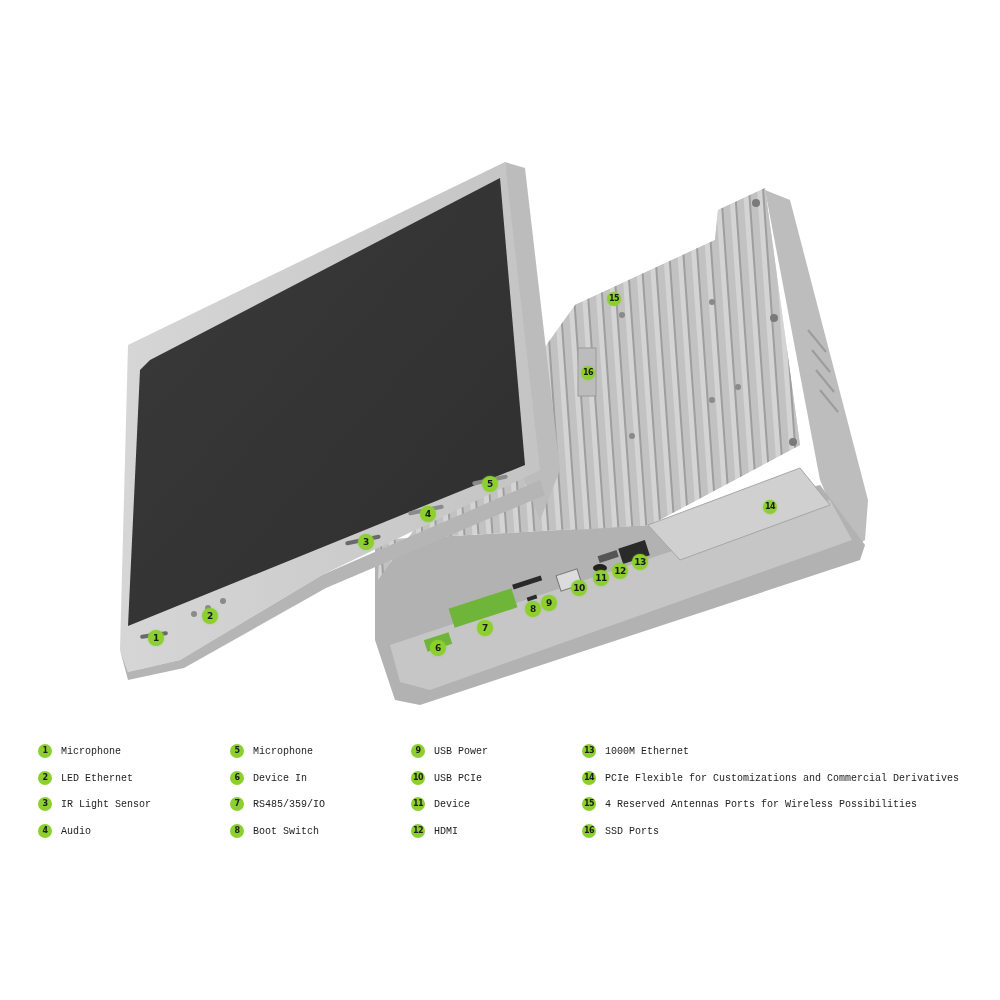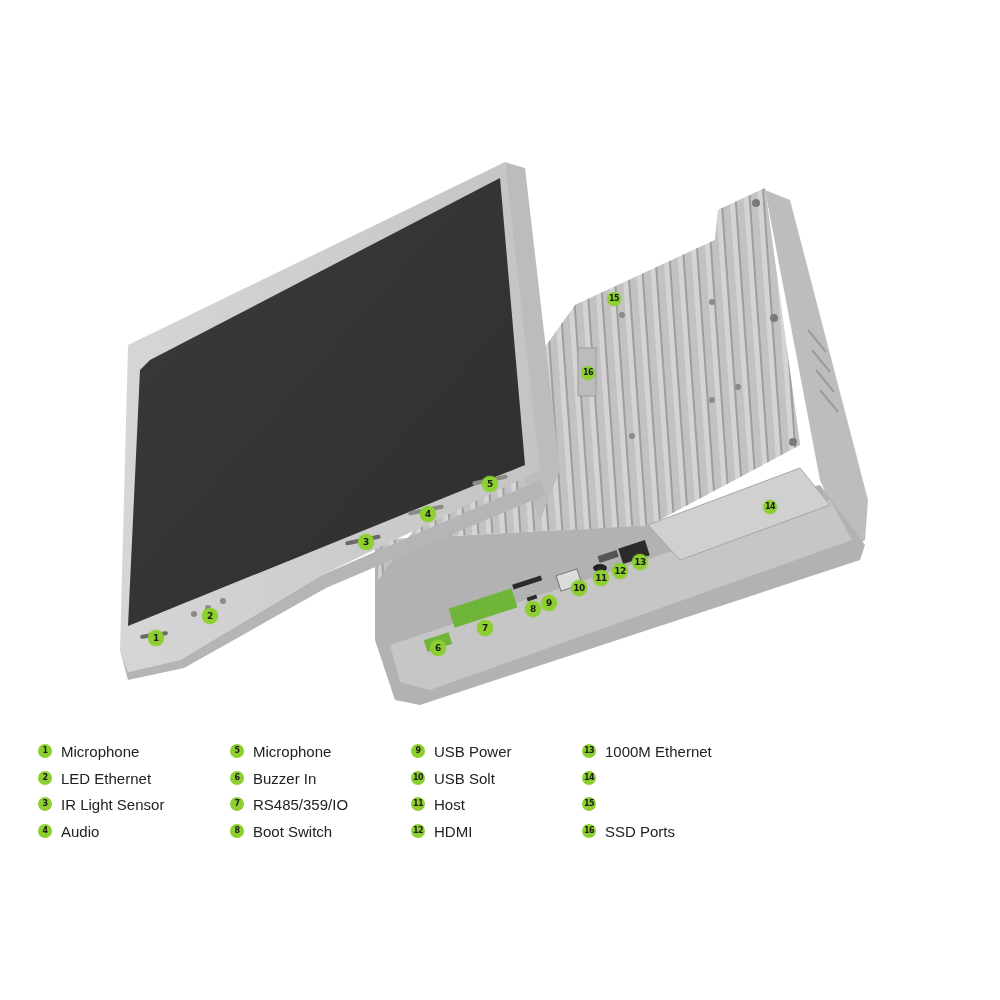--- a/index.html
+++ b/index.html
@@ -5,21 +5,21 @@
   html,body{margin:0;padding:0;background:#ffffff;}
   body{width:1000px;height:1000px;position:relative;overflow:hidden;font-family:"DejaVu Sans","Liberation Sans",sans-serif;}
   .stage{position:absolute;left:0;top:0;width:1000px;height:720px;}
   .stage svg{position:absolute;left:0;top:0;}
   .badge{position:absolute;width:16px;height:16px;border-radius:50%;background:#8ccf2f;color:#1a1a1a;font-size:9px;font-weight:bold;line-height:16px;text-align:center;font-family:"DejaVu Sans",sans-serif;letter-spacing:-0.5px;box-shadow:0 0 2px rgba(140,207,47,0.6);}
   .badge.sm{width:14px;height:14px;line-height:14px;font-size:8px;}
   .legend{position:absolute;top:742px;left:38px;width:950px;height:100px;}
   .legend-col{position:absolute;top:0;}
   .legend-item{position:absolute;left:0;height:18px;display:flex;align-items:center;white-space:nowrap;}
   .legend-item .num{width:14px;height:14px;border-radius:50%;background:#8ccf2f;color:#1c1c1c;font-size:8px;font-weight:bold;text-align:center;line-height:14px;margin-right:9px;letter-spacing:-0.5px;flex:none;}
-  .legend-item .label{font-size:15px;color:#222;font-family:Liberation Sans, sans-serif;}
+  .legend-item .label{font-size:10px;color:#222;font-family:Liberation Mono, monospace;}
 </style>
 </head>
 <body>
 
 <div class="stage">
   <svg width="1000" height="720" viewBox="0 0 1000 720">
     <defs>
       <linearGradient id="backBody" x1="0" y1="0" x2="1" y2="1">
         <stop offset="0" stop-color="#c9c9c9"></stop>
         <stop offset="1" stop-color="#a9a9a9"></stop>
@@ -137,58 +137,60 @@
         <span class="label">Audio</span>
       </div>
   </div>
   <div class="legend-col" style="left:192px;">
     <div class="legend-item" style="top:0;">
         <span class="num">5</span>
         <span class="label">Microphone</span>
       </div>
     <div class="legend-item" style="top:27px;">
         <span class="num">6</span>
-        <span class="label">Buzzer In</span>
+        <span class="label">Device In</span>
       </div>
     <div class="legend-item" style="top:53px;">
         <span class="num">7</span>
         <span class="label">RS485/359/IO</span>
       </div>
     <div class="legend-item" style="top:80px;">
         <span class="num">8</span>
         <span class="label">Boot Switch</span>
       </div>
   </div>
   <div class="legend-col" style="left:373px;">
     <div class="legend-item" style="top:0;">
         <span class="num">9</span>
         <span class="label">USB Power</span>
       </div>
     <div class="legend-item" style="top:27px;">
         <span class="num">10</span>
-        <span class="label">USB Solt</span>
+        <span class="label">USB PCIe</span>
       </div>
     <div class="legend-item" style="top:53px;">
         <span class="num">11</span>
-        <span class="label">Host</span>
+        <span class="label">Device</span>
       </div>
     <div class="legend-item" style="top:80px;">
         <span class="num">12</span>
         <span class="label">HDMI</span>
       </div>
   </div>
   <div class="legend-col" style="left:544px;">
     <div class="legend-item" style="top:0;">
         <span class="num">13</span>
         <span class="label">1000M Ethernet</span>
       </div>
     <div class="legend-item" style="top:27px;">
         <span class="num">14</span>
+        <span class="label">PCIe Flexible for Customizations and Commercial Derivatives</span>
       </div>
     <div class="legend-item" style="top:53px;">
         <span class="num">15</span>
+        <span class="label">4 Reserved Antennas Ports for Wireless Possibilities</span>
       </div>
     <div class="legend-item" style="top:80px;">
         <span class="num">16</span>
         <span class="label">SSD Ports</span>
       </div>
   </div>
 </div>
 
 </body></html>

